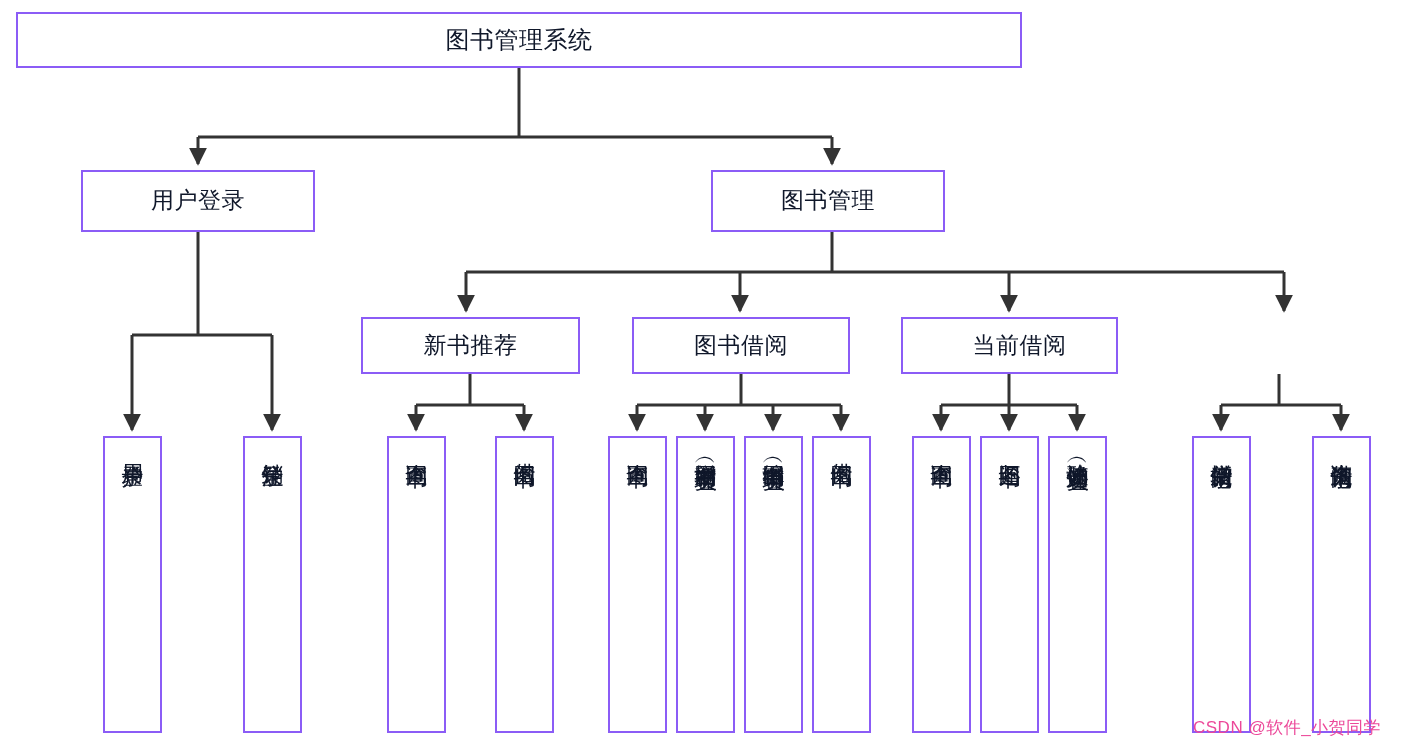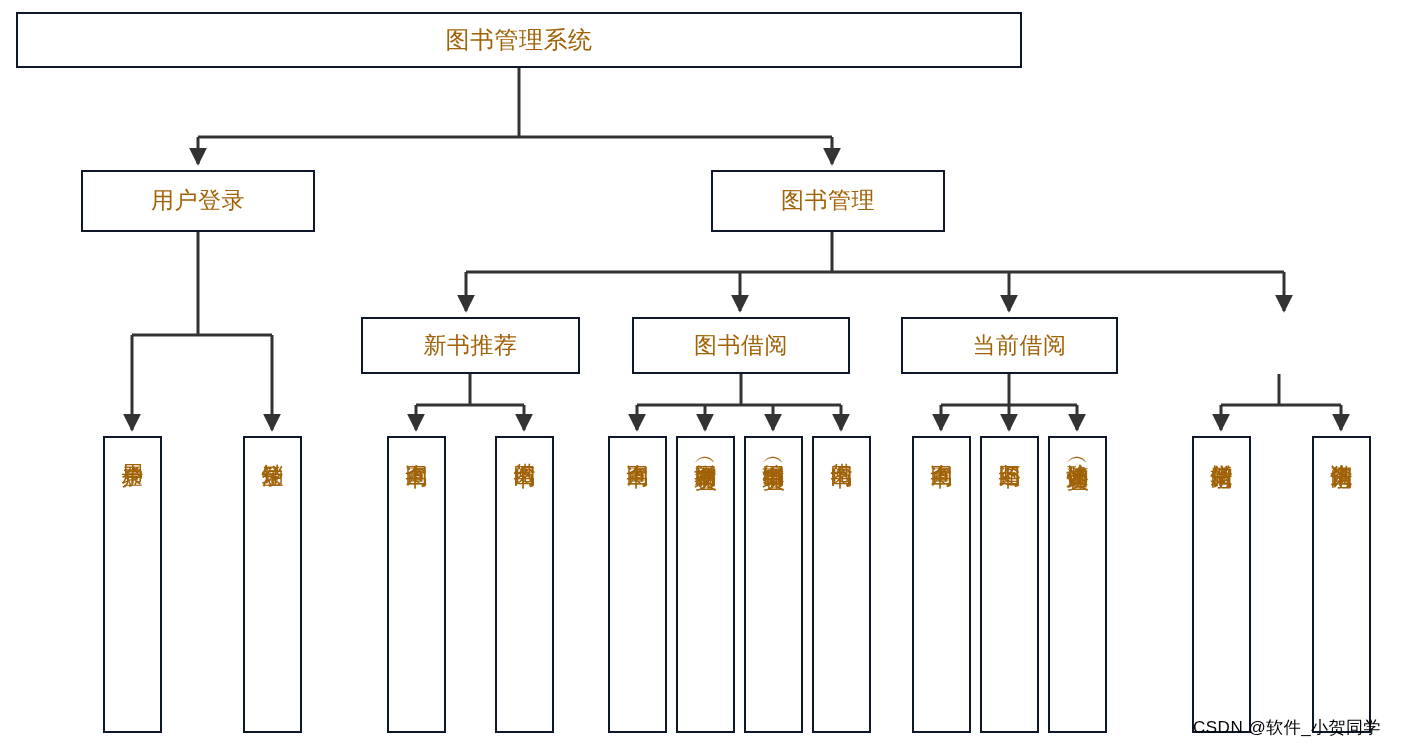--- a/index.html
+++ b/index.html
@@ -21,26 +21,26 @@
   svg.diagram-svg {
     position: absolute;
     left: 0;
     top: 0;
     width: 1405px;
     height: 747px;
   }
   .node-box {
     position: absolute;
     box-sizing: border-box;
-    border: 2px solid #0f172a;
+    border: 2px solid #8b5cf6;
     background: #ffffff;
     display: flex;
     align-items: center;
     justify-content: center;
-    color: #a16207;
+    color: #0f172a;
   }
   .node-h {
     font-size: 23px;
     line-height: 1.2;
     letter-spacing: 0.5px;
     white-space: nowrap;
   }
   .node-v {
     align-items: flex-start;
     justify-content: center;
@@ -54,21 +54,21 @@
     letter-spacing: 1px;
     white-space: nowrap;
     text-align: left;
   }
   .title-box .node-h {
     font-size: 24px;
   }
   .watermark {
     position: absolute;
     font-size: 17px;
-    color: #000000;
+    color: #ec4899;
     white-space: nowrap;
     letter-spacing: 0.5px;
     pointer-events: none;
   }
 </style>
 </head>
 <body>
 
 <div id="diagram-root">
 

